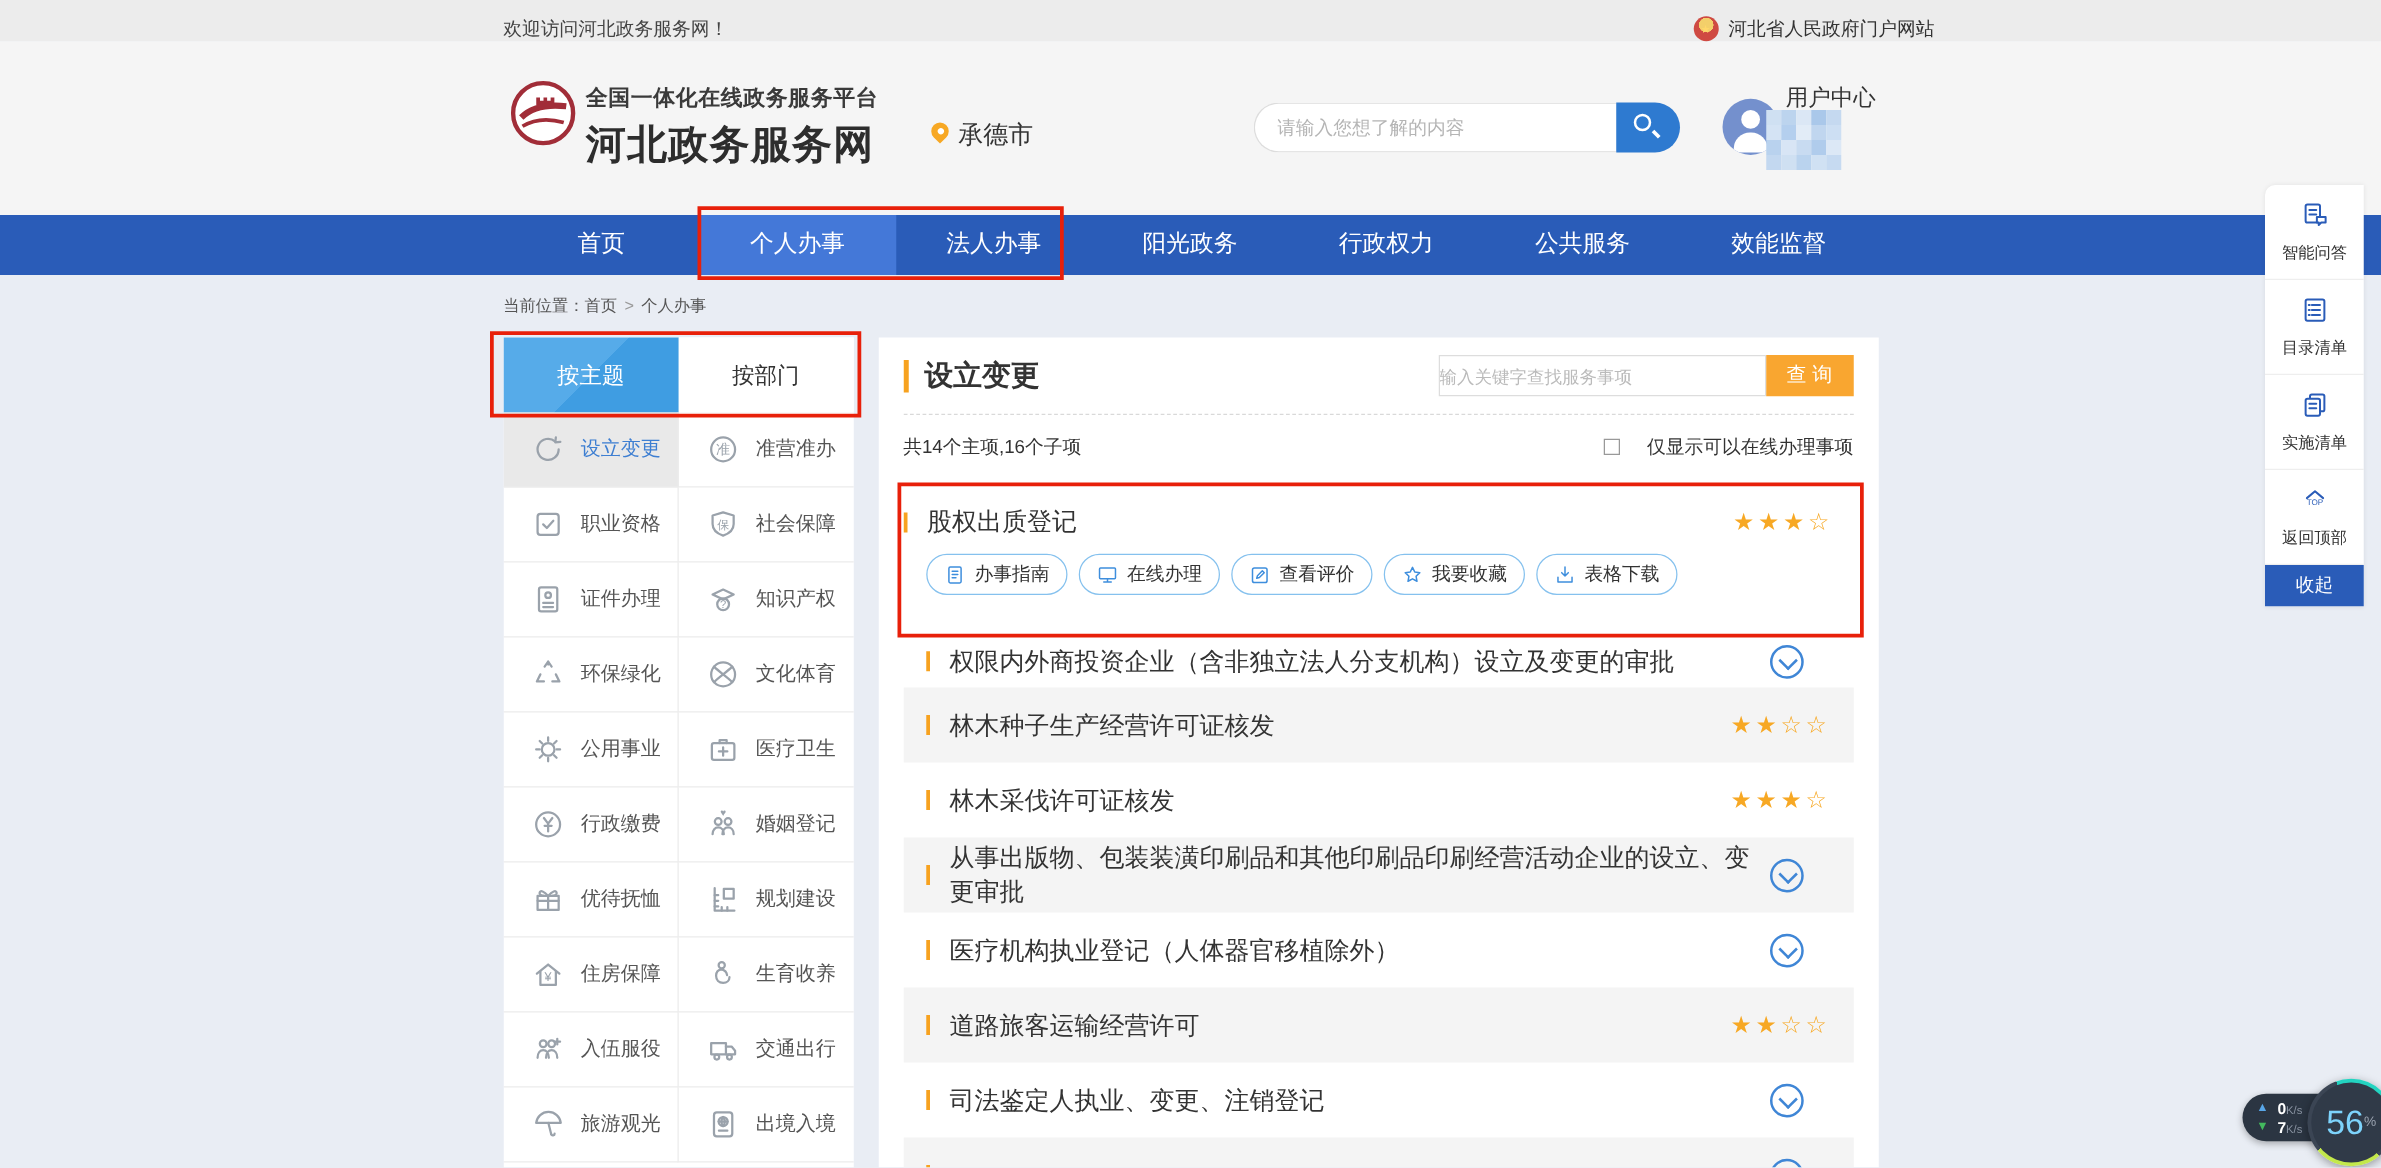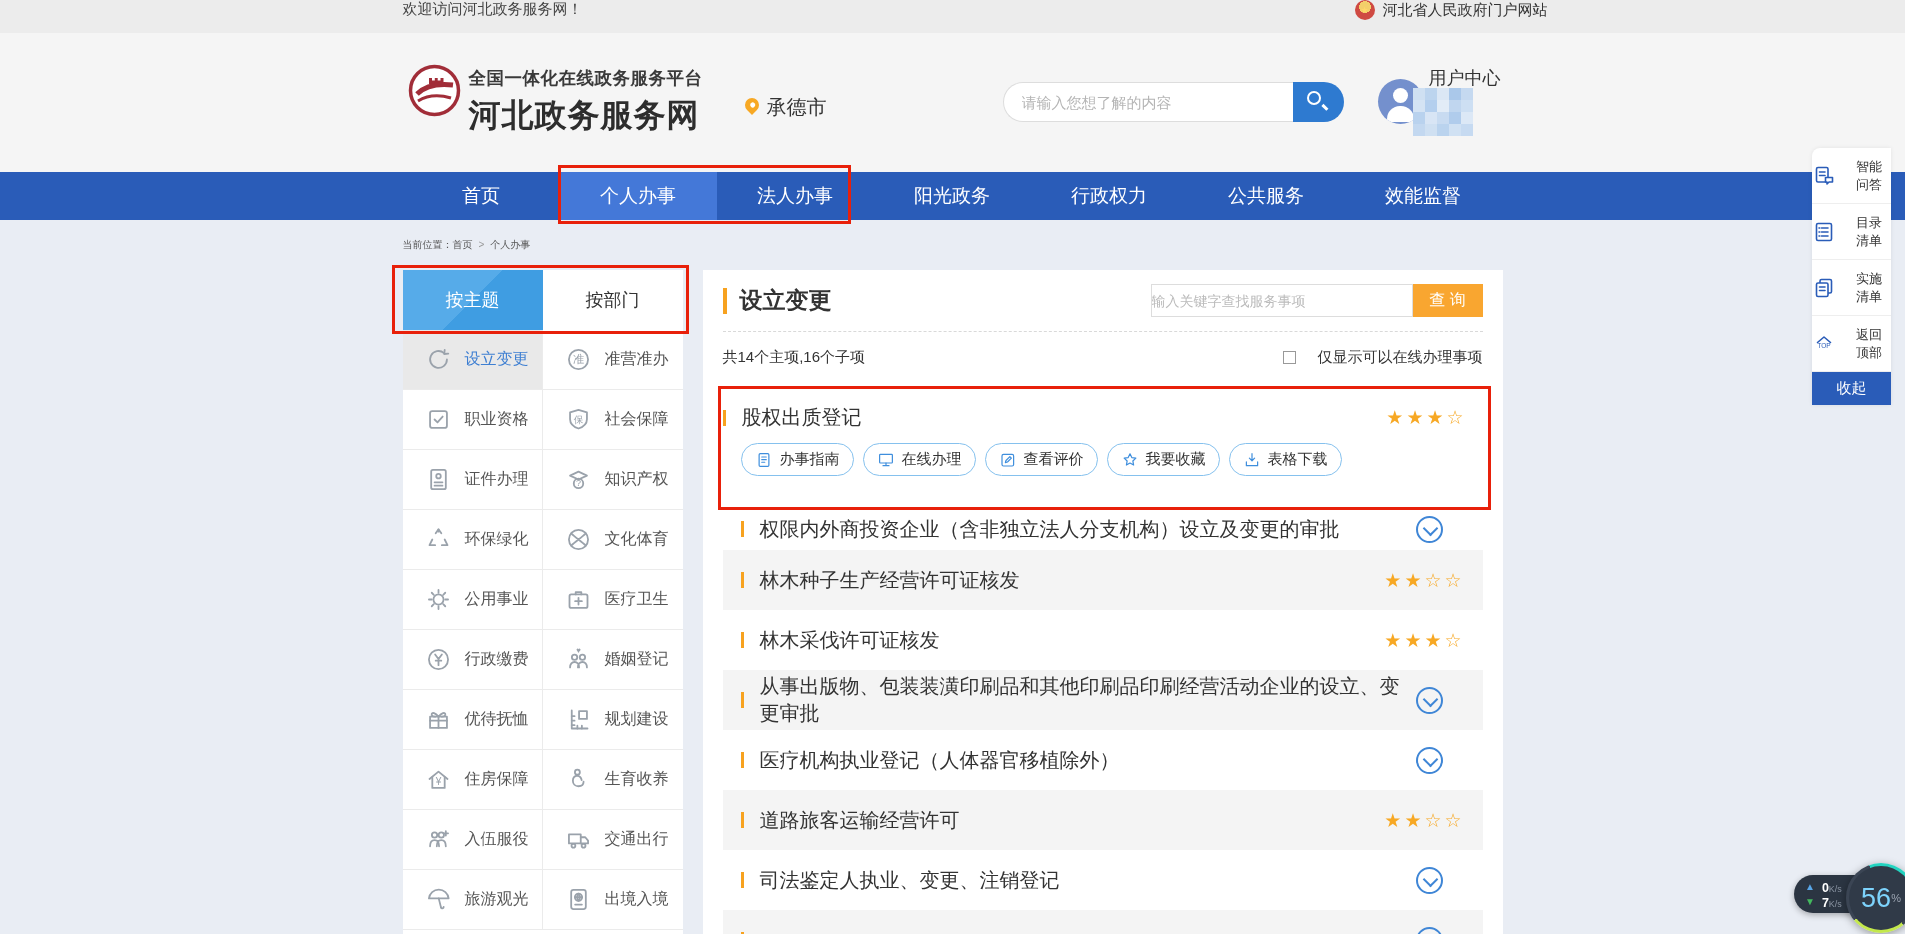--- a/index.html
+++ b/index.html
@@ -1,20 +1,20 @@
 <!DOCTYPE html>
 <html><head>
 <meta charset="utf-8">
 <style>
 *{box-sizing:border-box;margin:0;padding:0}
 body{width:1905px;height:934px;font-family:"Liberation Sans",sans-serif;background:#e9edf4;position:relative;overflow:hidden}
 .container{width:1100px;margin:0 auto;position:relative}
 
 .topbar{height:33px;background:#ececec}
-.topbar .container{height:33px;display:flex;align-items:flex-start;justify-content:space-between}
+.topbar .container{height:33px;display:flex;align-items:flex-end;justify-content:space-between}
 .welcome{font-size:15px;color:#444}
 .gov-link{display:flex;align-items:center;gap:8px;font-size:15px;color:#333;margin-right:-45px;cursor:pointer}
 .gov-emblem{width:20px;height:20px;border-radius:50%;background:radial-gradient(circle at 50% 35%,#f3cf6a 0 35%,#cf4a42 36% 100%);display:flex;align-items:center;justify-content:center;color:#ffd76a;font-size:9px}
 
 .header{height:139px;background:#f5f5f5}
 .header .container{height:139px}
 .logo-emblem{position:absolute;left:5px;top:31px}
 .logo-text{position:absolute;left:66px;top:33px}
 .logo-line1{font-size:17.5px;font-weight:bold;color:#3a3a3a;letter-spacing:.5px}
 .logo-line2{font-size:32px;font-weight:bold;color:#2d2d2d;letter-spacing:1px;margin-top:4px}
@@ -33,21 +33,21 @@
 .user-center{position:absolute;left:1026px;top:33px;font-size:18px;color:#333;cursor:pointer}
 .mosaic{position:absolute;left:1010px;top:55px;width:60px;height:48px;display:grid;grid-template-columns:repeat(5,1fr);grid-template-rows:repeat(4,1fr)}
 .mosaic i{display:block}
 
 .nav{height:48px;background:#2a5cb8}
 .nav .container{display:flex;height:48px}
 .nav-item{width:157px;text-align:center;line-height:48px;font-size:19px;color:#fff;cursor:pointer}
 .nav-item.active{background:#4478d8}
 
 .breadcrumb{height:50px}
-.breadcrumb .container{line-height:50px;font-size:10px;color:#555}
+.breadcrumb .container{line-height:50px;font-size:13px;color:#555}
 .breadcrumb .sep{color:#999;margin:0 6px}
 
 .content .container{display:flex;align-items:flex-start}
 .sidebar{width:280px;background:#fff;margin-right:20px;min-height:664px}
 .tabs{display:flex;height:60px;border-bottom:1px solid #e8e8e8}
 .tab{width:140px;height:60px;line-height:60px;text-align:center;font-size:18px;color:#333;background:#fff;cursor:pointer}
 .tab.active{background:linear-gradient(135deg,#56abe9 49.9%,#3f9de2 50%);color:#fff}
 .cats{display:grid;grid-template-columns:140px 140px}
 .cat{height:60px;display:flex;align-items:center;padding-left:21px;gap:11px;border-bottom:1px solid #ebebeb;font-size:16px;cursor:pointer;color:#555}
 .cat:nth-child(odd){border-right:1px solid #ebebeb}
@@ -79,21 +79,21 @@
 
 .litem{height:60px;display:flex;align-items:center;padding:5px 18px}
 .litem.gray{background:#f4f4f4}
 .litem.first{height:42px}
 .chev{width:27px;height:27px;border:2px solid #3f86d6;border-radius:50%;position:relative;margin-left:auto;margin-right:22px;flex:none;cursor:pointer}
 .chev::after{content:'';position:absolute;left:7px;top:5.5px;width:9px;height:9px;border-right:2px solid #3f86d6;border-bottom:2px solid #3f86d6;transform:rotate(45deg)}
 
 .redbox{position:absolute;border:3px solid #e8200a;z-index:60;pointer-events:none}
 
 .floatp{position:absolute;left:1812px;top:148px;width:79px;background:#fff;z-index:40;border-radius:8px 0 0 0;box-shadow:0 0 4px rgba(0,0,0,.08)}
-.fitem{height:56px;display:flex;flex-direction:row;align-items:center;justify-content:center;gap:20px;border-bottom:1px solid #eee;cursor:pointer;color:#2a5cb8}
+.fitem{height:76px;display:flex;flex-direction:column;align-items:center;justify-content:center;gap:9px;border-bottom:1px solid #eee;cursor:pointer;color:#2a5cb8}
 .fitem .flbl{font-size:13px;color:#333}
 .fcollapse{height:33px;background:#2a5cb8;color:#fff;font-size:15px;display:flex;align-items:center;justify-content:center;cursor:pointer}
 
 .netpill{position:absolute;left:1794px;top:875px;width:88px;height:38px;background:#2b3542;border-radius:19px;padding:4px 0 0 11px;z-index:70;box-shadow:0 2px 6px rgba(0,0,0,.3)}
 .netrow{display:flex;align-items:center;gap:7px;height:15px}
 .arrow-up{color:#58a6e8;font-size:10px}
 .arrow-down{color:#43b95e;font-size:10px}
 .netnum{color:#fff;font-size:12.5px;font-weight:bold}
 .netunit{color:#8a94a2;font-size:9px}
 .netcircle{position:absolute;left:1846px;top:863px;width:70px;height:70px;border-radius:50%;z-index:71;background:conic-gradient(from -20deg,#23d3c0 0 110deg,#3b4554 110deg 160deg,#c3e84c 160deg 250deg,#3b4554 250deg 360deg);display:flex;align-items:center;justify-content:center;box-shadow:0 2px 8px rgba(0,0,0,.35)}

